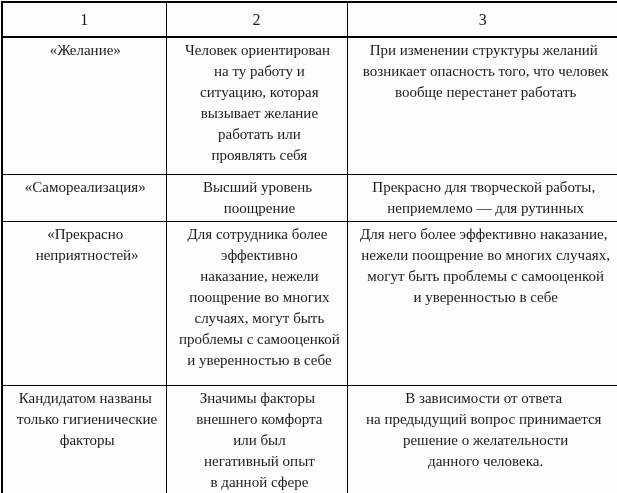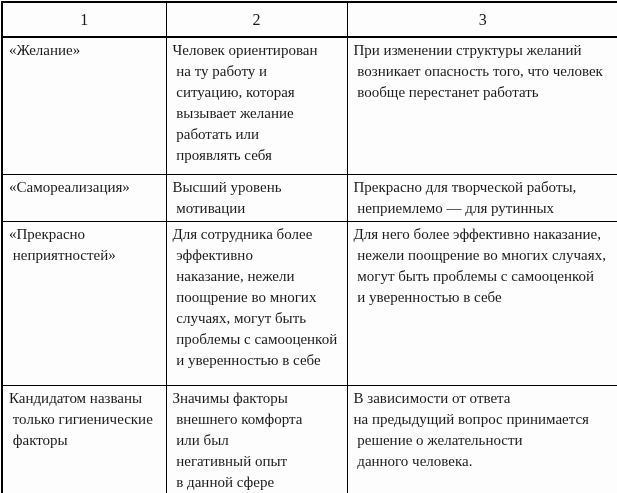--- a/index.html
+++ b/index.html
@@ -34,21 +34,21 @@
   }
   table.doc-table th {
     text-align: center;
     vertical-align: middle;
     height: 33px;
     border-bottom: 2px solid #000;
     font-size: 16px;
     padding: 0;
   }
   table.doc-table td {
-    text-align: left;
+    text-align: center;
     vertical-align: top;
     padding: 2px 4px 2px 6px;
     white-space: pre-wrap;
   }
   tr.r1 { height: 137px; }
   tr.r2 { height: 44px; }
   tr.r3 { height: 164px; }
   tr.r4 { height: 113px; }
   col.c1 { width: 164px; }
   col.c2 { width: 181px; }
@@ -80,21 +80,21 @@
  вызывает желание
  работать или
  проявлять себя</td>
         <td>При изменении структуры желаний
  возникает опасность того, что человек
  вообще перестанет работать</td>
       </tr>
       <tr class="r2">
         <td>«Самореализация»</td>
         <td>Высший уровень
- мотивации</td>
+ поощрение</td>
         <td>Прекрасно для творческой работы,
  неприемлемо — для рутинных</td>
       </tr>
       <tr class="r3">
         <td>«Прекрасно
  неприятностей»</td>
         <td>Для сотрудника более
  эффективно
  наказание, нежели
  поощрение во многих

